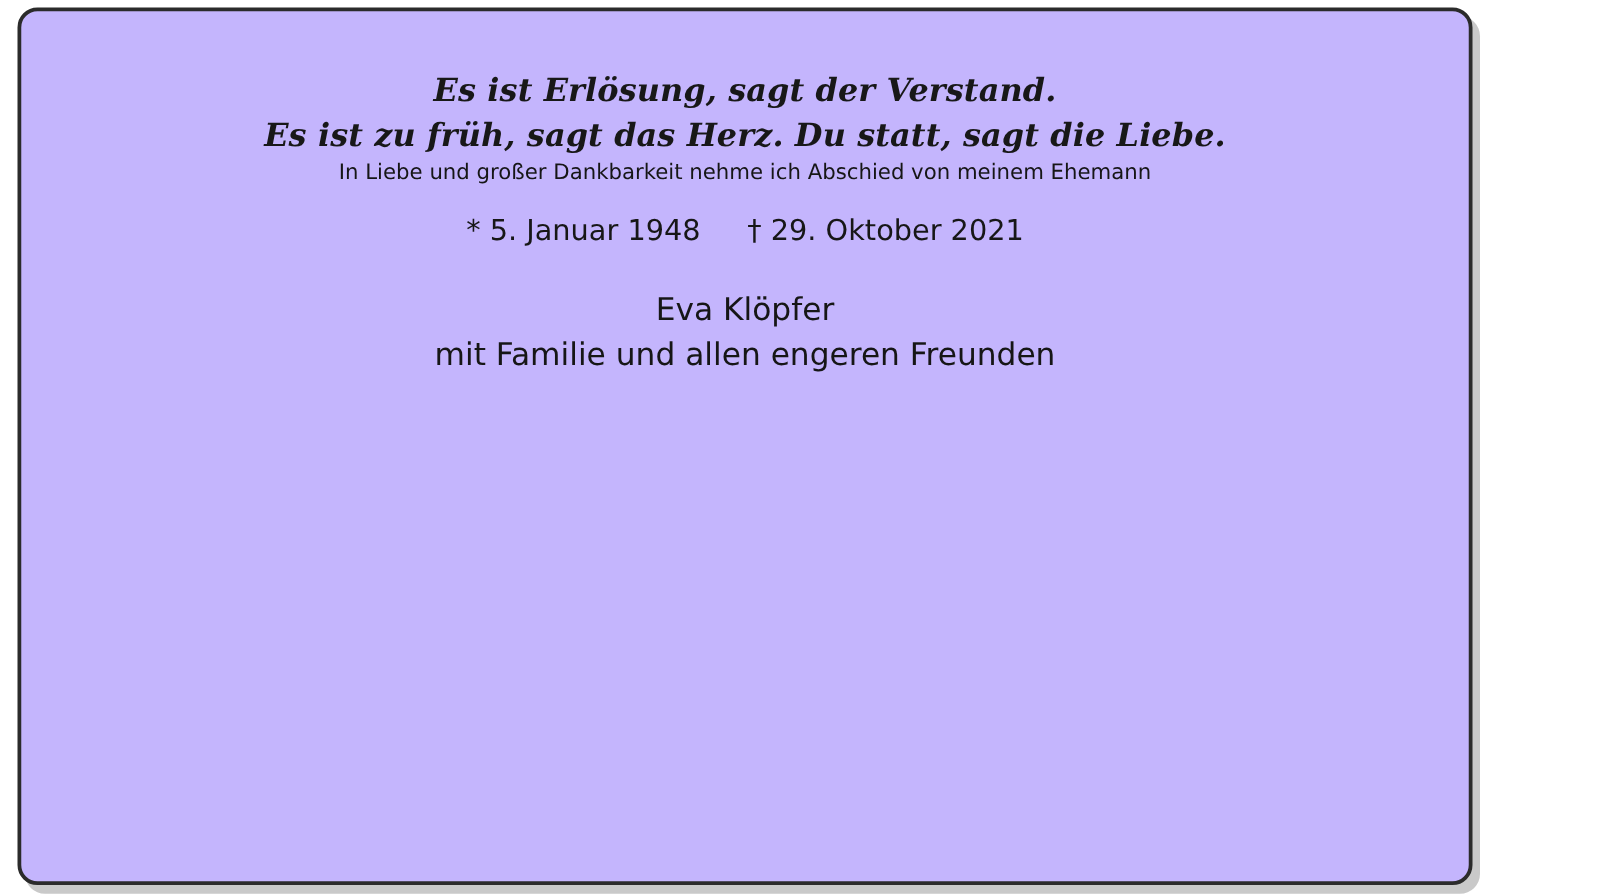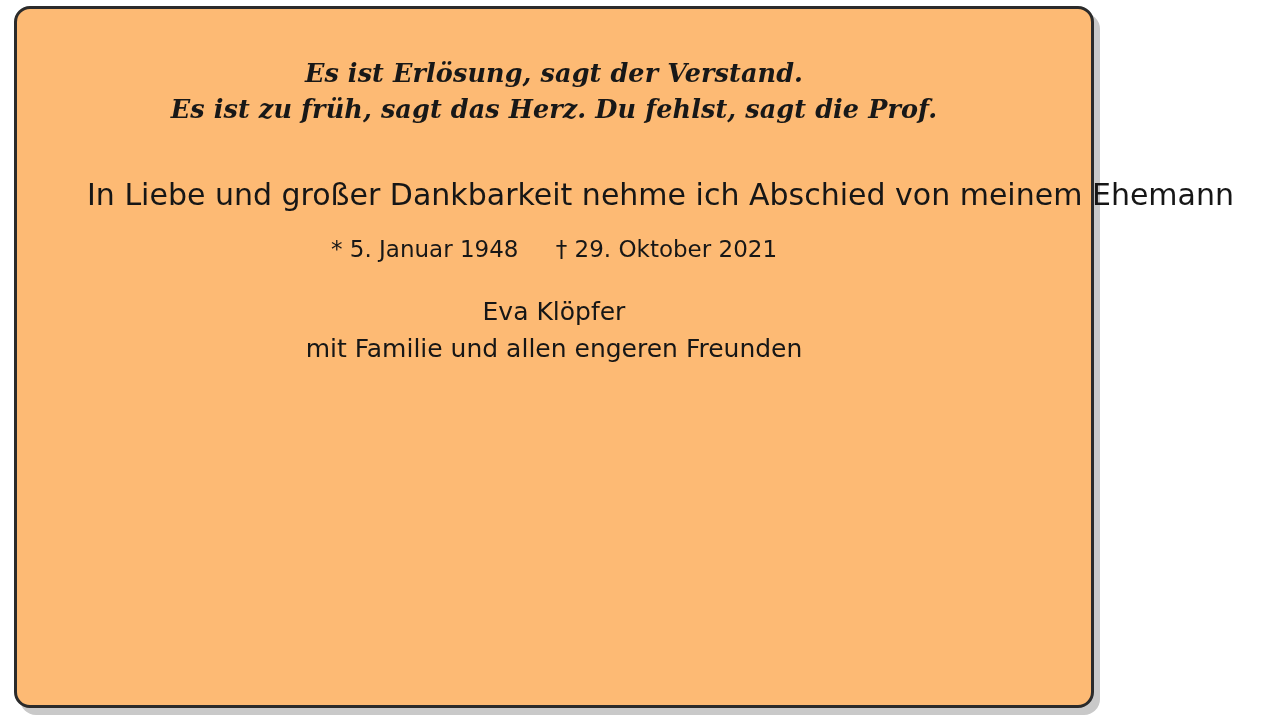--- a/index.html
+++ b/index.html
@@ -20,26 +20,26 @@
     height: 717px;
     background: #ffffff;
     box-sizing: border-box;
   }
 
   
   .notice-card {
     position: absolute;
     left: 14px;
     top: 6px;
-    width: 1080px;
+    width: 1164px;
     height: 702px;
     box-sizing: border-box;
     border: 3px solid #2b2b2b;
     border-radius: 16px;
-    background: #fdba74;
+    background: #c4b5fd;
     box-shadow: 6px 7px 0 0 #c9c9c9;
   }
 
   .notice-inner {
     position: absolute;
     left: 0;
     top: 0;
     right: 0;
     bottom: 0;
     padding: 46px 70px 30px 70px;
@@ -56,23 +56,22 @@
     line-height: 1.42;
     letter-spacing: 0.1px;
     color: #181818;
   }
   .verse-line {
     display: block;
     white-space: nowrap;
   }
 
   .intro {
-    margin-top: 48px;
     font-family: "DejaVu Sans", sans-serif;
-    font-size: 30px;
+    font-size: 17px;
     font-weight: 400;
     line-height: 1.3;
     color: #161616;
     white-space: nowrap;
   }
 
   .deceased-name {
     margin-top: 50px;
     font-family: "DejaVu Sans", sans-serif;
     font-weight: 400;
@@ -112,21 +111,21 @@
 </style>
 </head>
 <body>
 
 <div class="obituary-page">
   <div class="notice-card">
     <div class="notice-inner">
 
       <div class="verse">
         <span class="verse-line">Es ist Erlösung, sagt der Verstand.</span>
-        <span class="verse-line">Es ist zu früh, sagt das Herz. Du fehlst, sagt die Prof.</span>
+        <span class="verse-line">Es ist zu früh, sagt das Herz. Du statt, sagt die Liebe.</span>
       </div>
 
       <div class="intro">In Liebe und großer Dankbarkeit nehme ich Abschied von meinem Ehemann</div>
 
 
       <div class="dates">
         <span class="birth">* 5. Januar 1948</span>
         <span class="death">† 29. Oktober 2021</span>
       </div>
 

